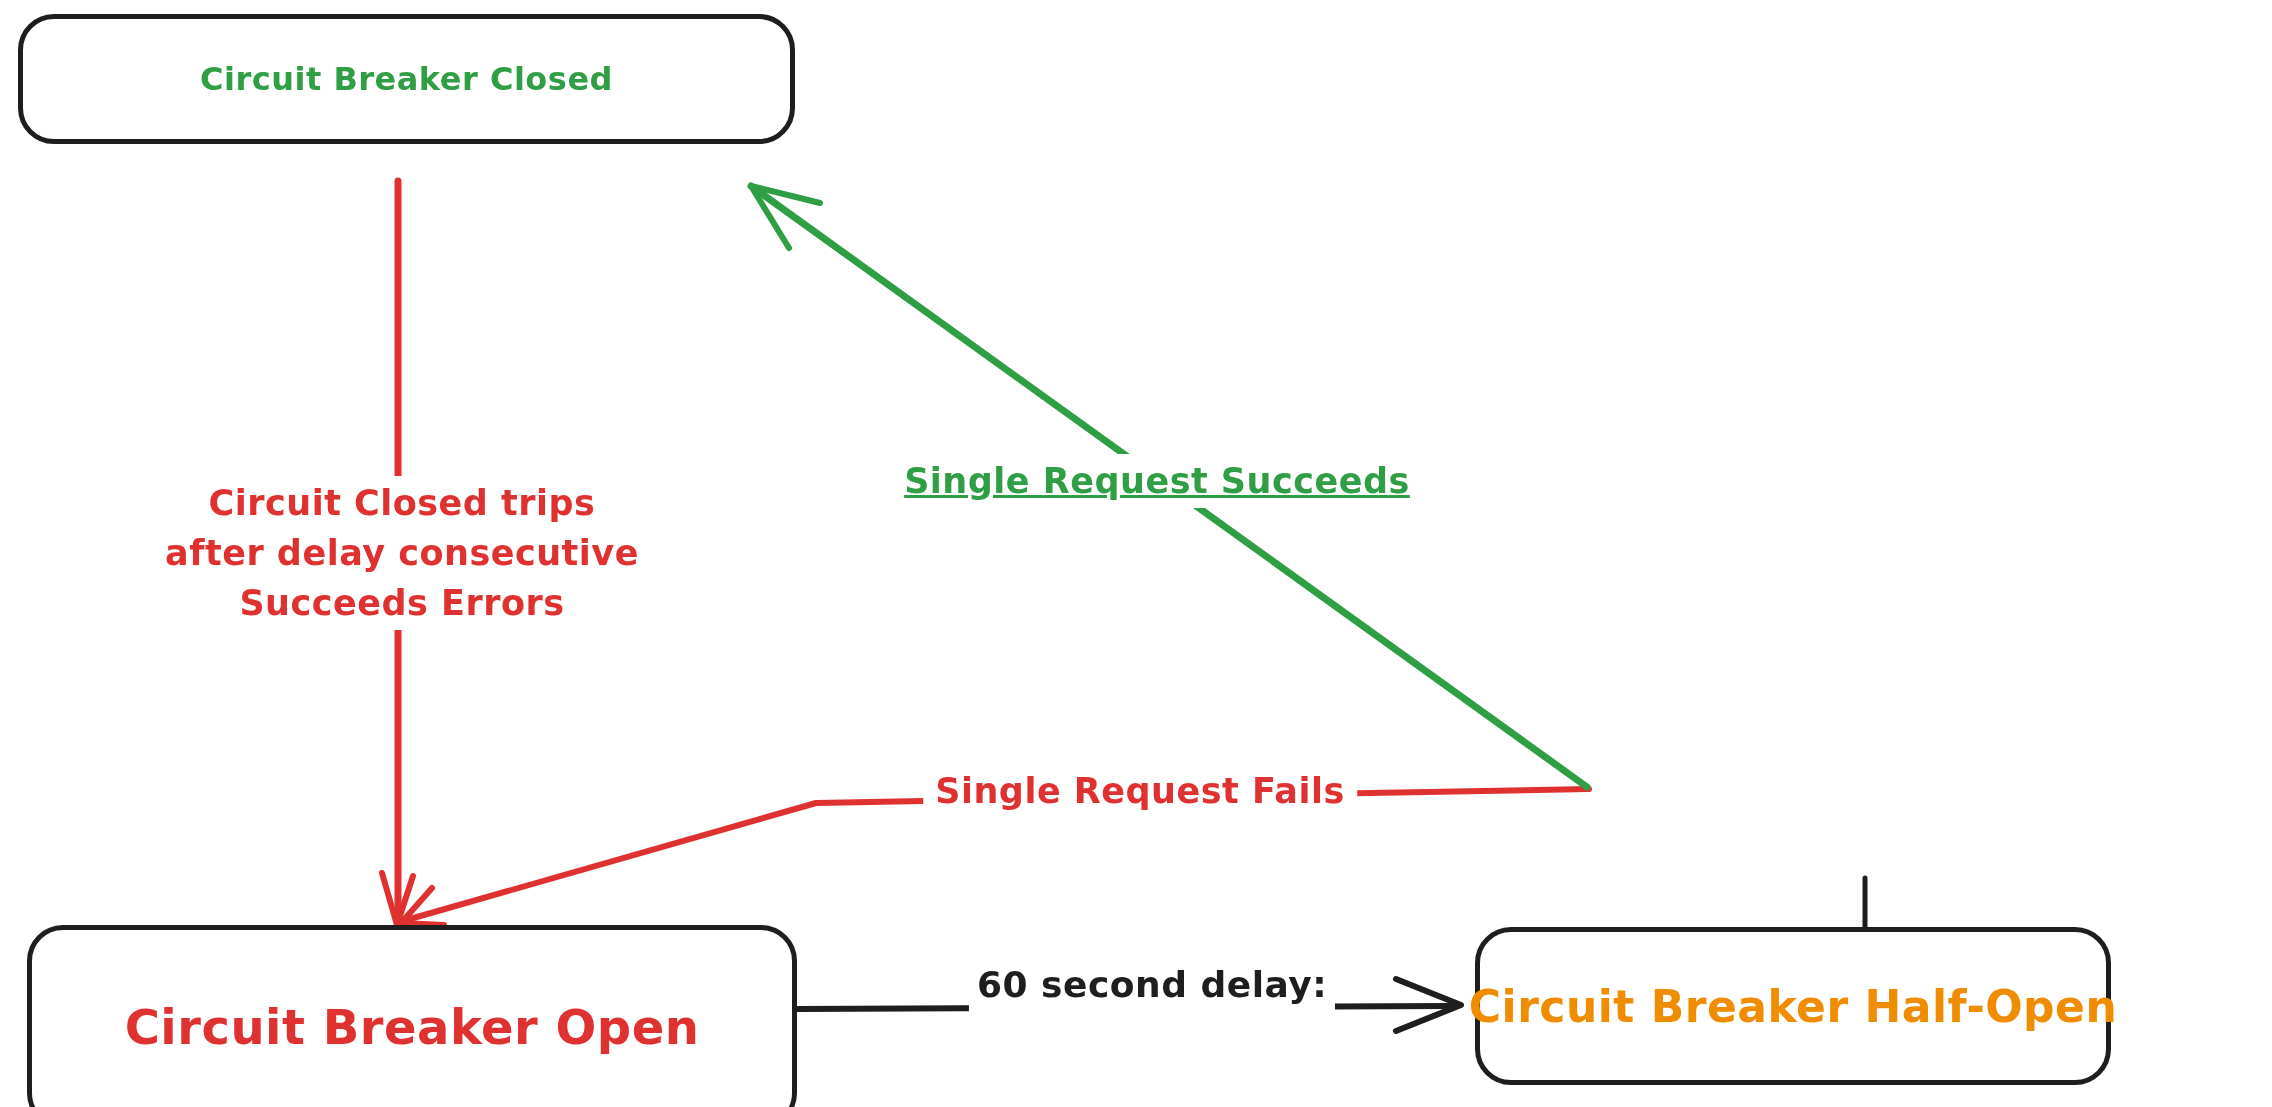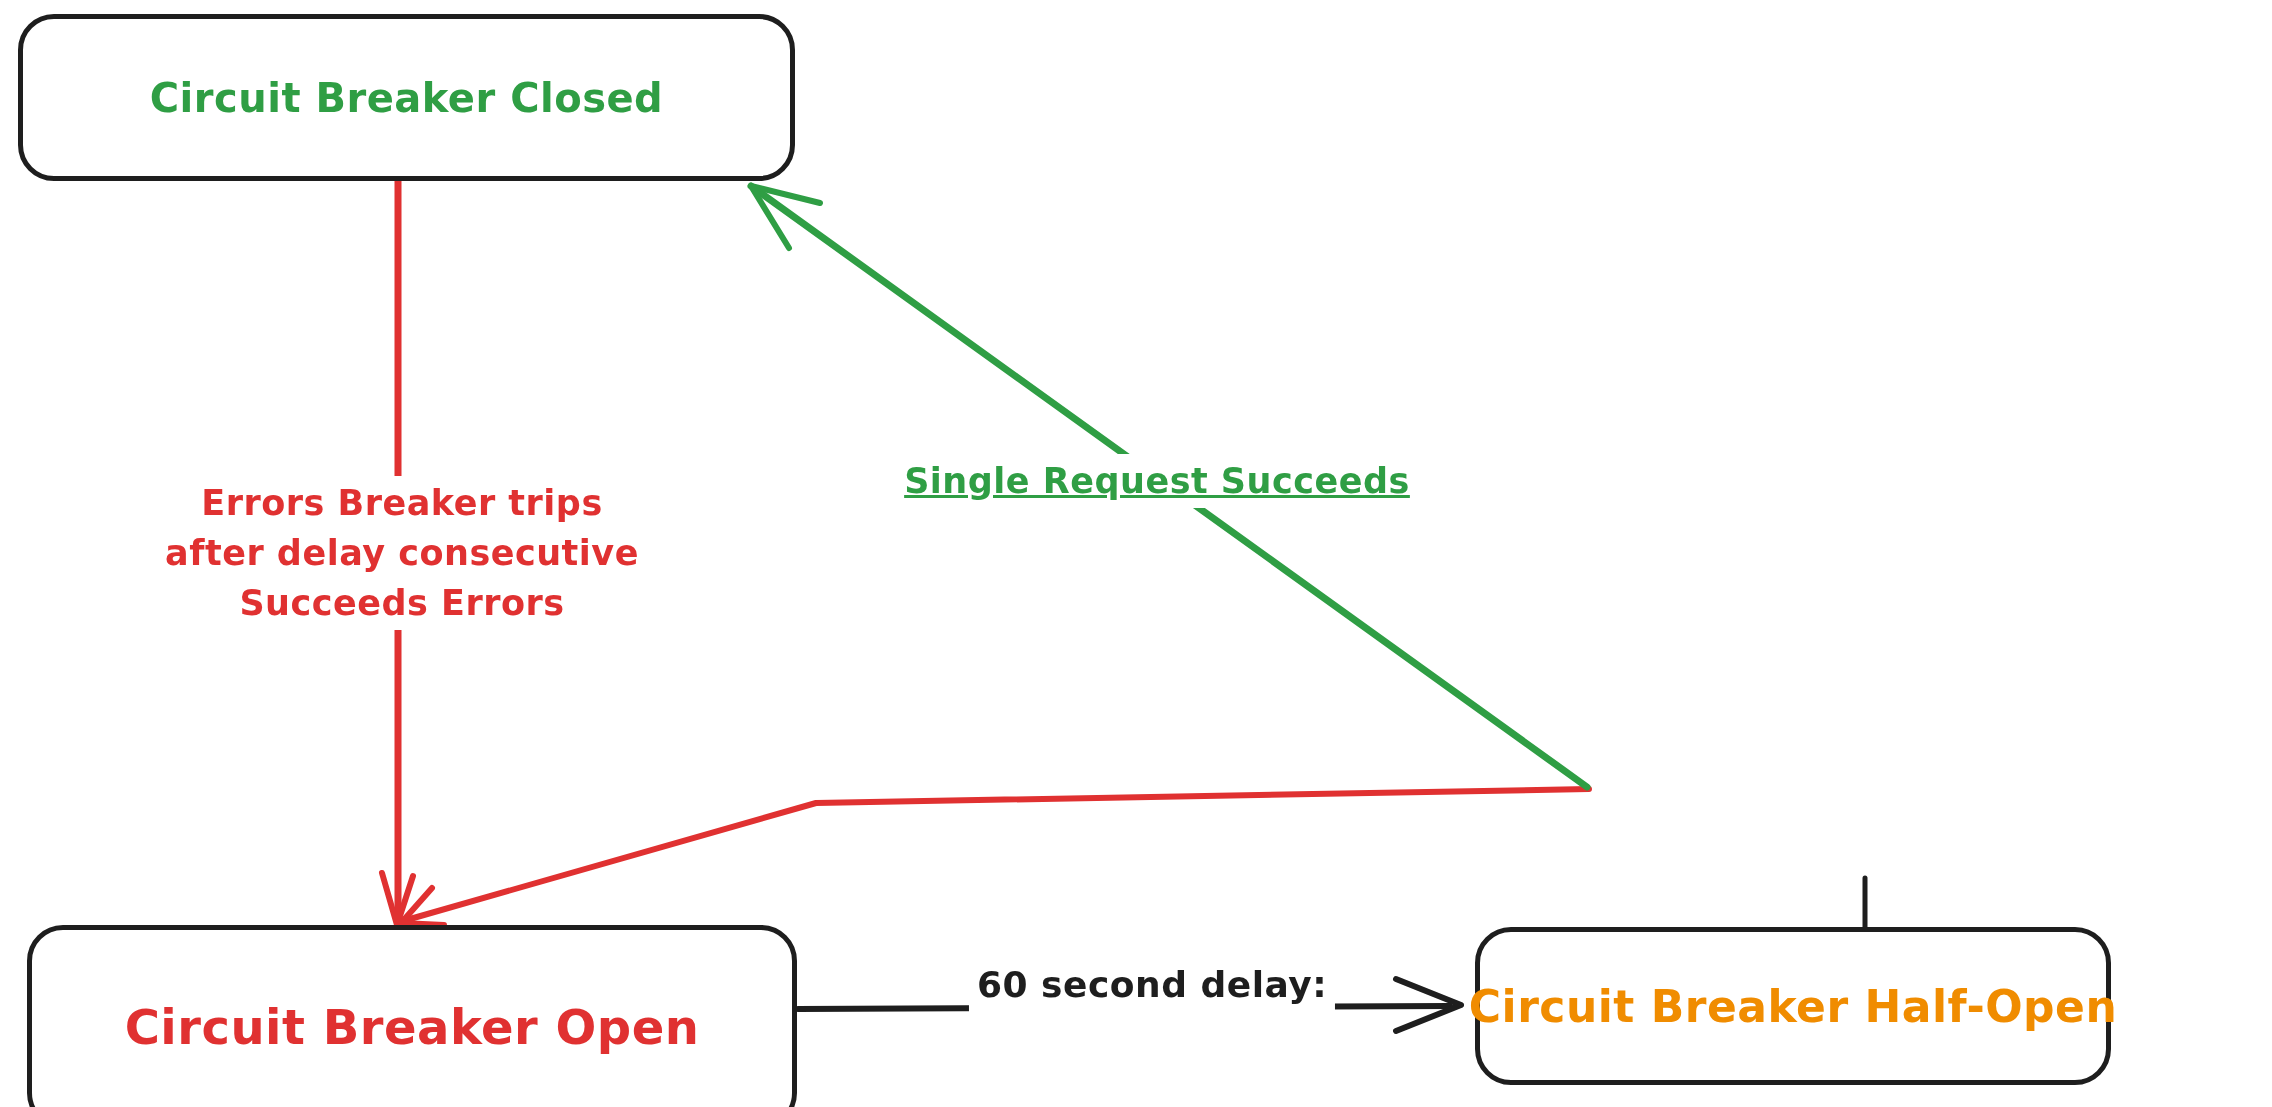--- a/index.html
+++ b/index.html
@@ -37,21 +37,21 @@
     align-items: center;
     justify-content: center;
     background: var(--background);
     border: 5px solid var(--ink);
     border-radius: 36px;
     text-align: center;
     font-weight: 600;
     letter-spacing: 0.5px;
     white-space: nowrap;
   }
-  .node-closed    { left: 18px;   top: 14px;  width: 777px; height: 167px; color: var(--green);  font-size: 40px; justify-content: center; }
+  .node-closed    { left: 18px;   top: 14px;  width: 777px; height: 130px; color: var(--green);  font-size: 32px; justify-content: center; }
   .node-open      { left: 27px;   top: 925px; width: 770px; height: 204px; color: var(--red);    font-size: 48px; }
   .node-half-open { left: 1475px; top: 927px; width: 636px; height: 158px; color: var(--orange); font-size: 44px; }
   .node-allows    { left: 1592px; top: 725px; width: 552px; height: 156px; color: var(--orange);
                     border-color: var(--orange); border-radius: 30px; font-size: 34px; }
 
   .edge-label {
     position: absolute;
     transform: translateX(-50%);
     background: var(--background);
     text-align: center;
@@ -82,27 +82,28 @@
     <path class="stroke-green" stroke-width="7" d="M1587 787 L751 186"></path>
     <path class="stroke-green" stroke-width="6" d="M751 186 L820 203 M751 186 L789 248"></path>
 
     <path class="stroke-ink" stroke-width="6" d="M798 1009 L1450 1006"></path>
     <path class="stroke-ink" stroke-width="6" d="M1461 1005 L1396 979 M1461 1005 L1396 1031"></path>
 
     <path class="stroke-ink" stroke-width="5" d="M1865 878 L1865 929"></path>
   </svg>
 
   <div class="edge-label label-trip">
-    <div>Errors Breaker trips</div>
+    <div>Circuit Closed trips</div>
     <div>after delay consecutive</div>
     <div>Succeeds Errors</div>
   </div>
 
   <div class="edge-label label-success">Single Request Succeeds</div>
 
+  <div class="edge-label label-fail">Single Request Fails</div>
 
   <div class="edge-label label-delay">
     <div>60 second delay:</div>
   </div>
 
   <div class="node node-closed">
     <span>Circuit Breaker Closed</span>
   </div>
 
   <div class="node node-open">

